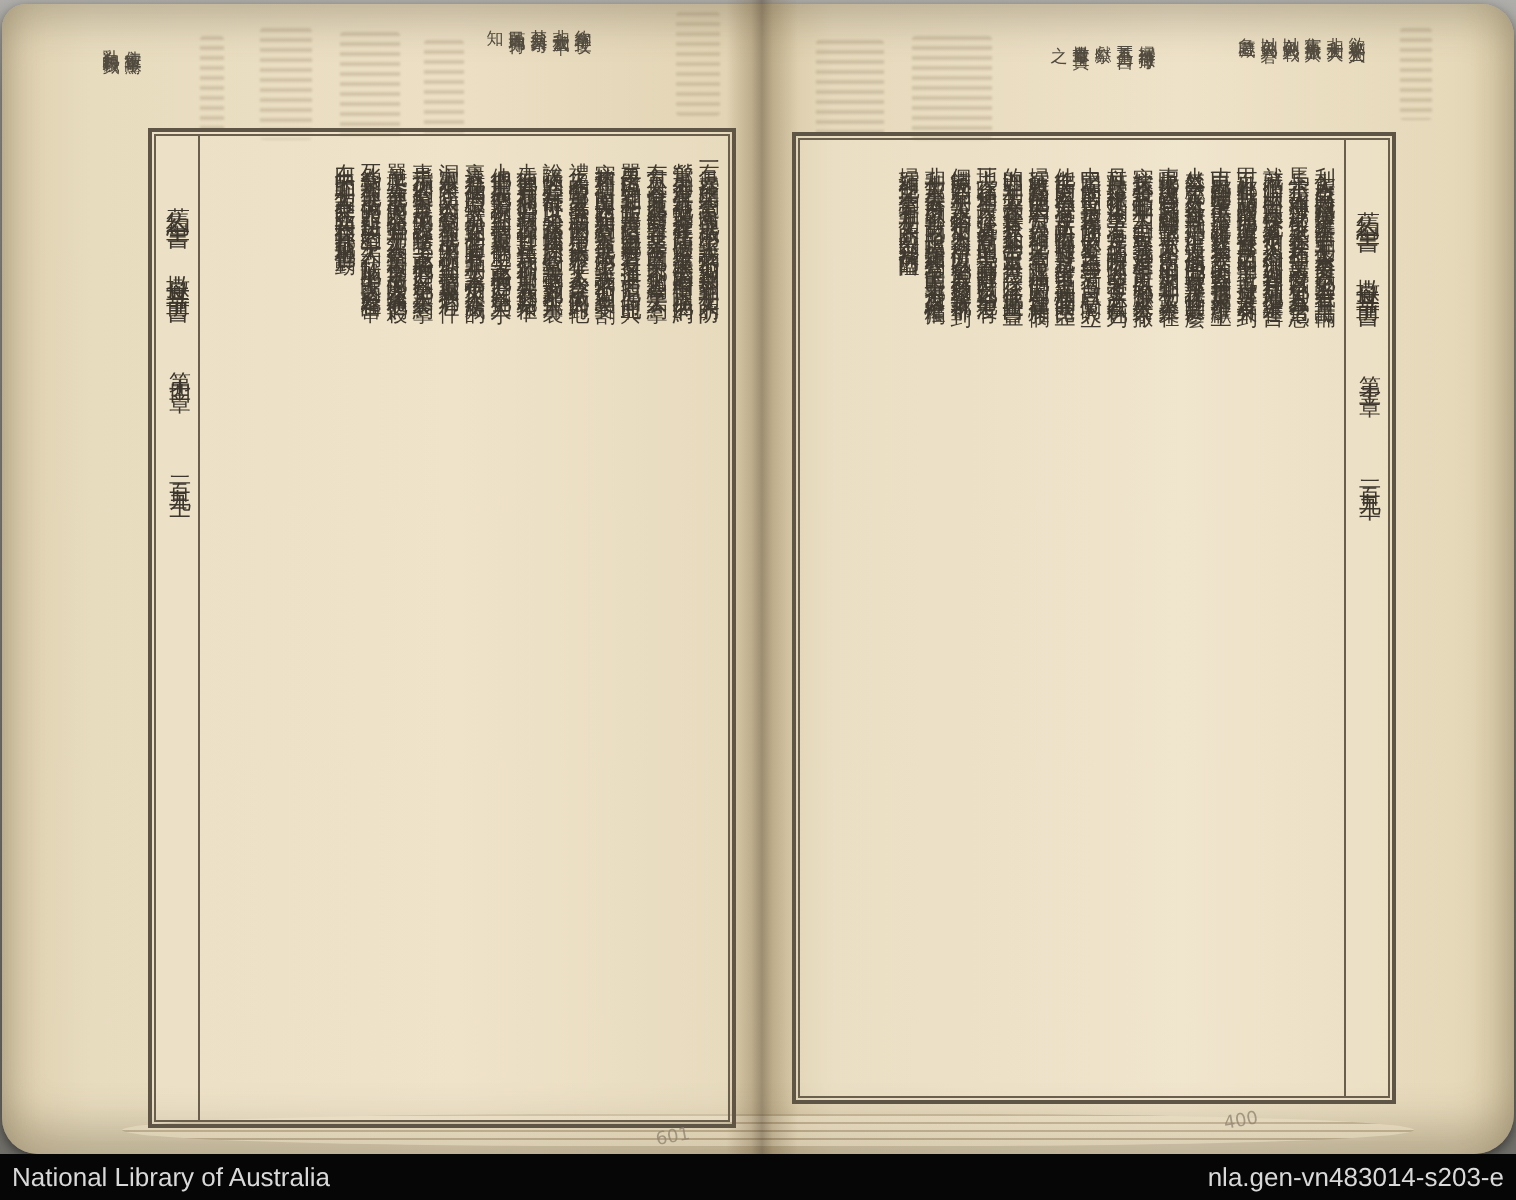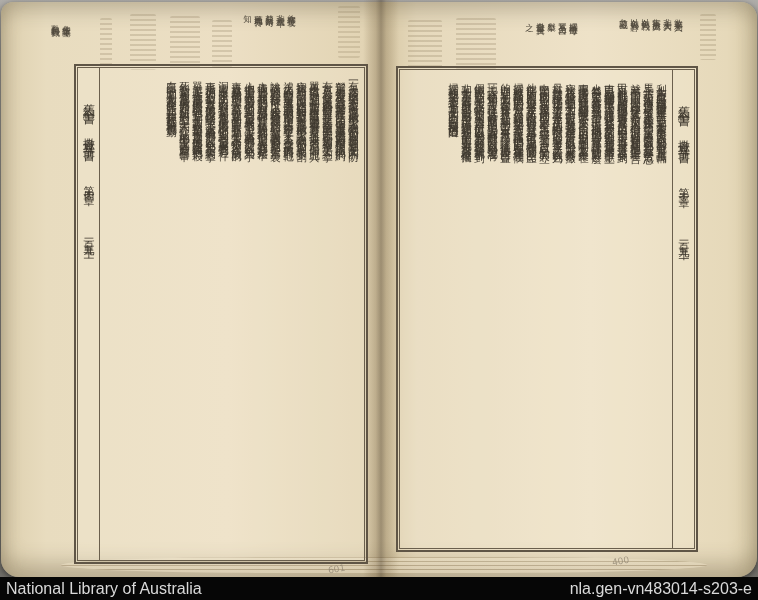--- a/index.html
+++ b/index.html
@@ -32,21 +32,21 @@
   .col{writing-mode:vertical-rl;text-orientation:upright;width:13px;flex:0 0 13px;font-size:10.5px;line-height:13px;letter-spacing:2px;color:#3f392f;}
   
   .notes{position:absolute;display:flex;flex-direction:row-reverse;justify-content:flex-start;}
   .note-col{writing-mode:vertical-rl;text-orientation:upright;width:11px;flex:0 0 11px;font-size:8.5px;line-height:10px;letter-spacing:1px;color:#514a3e;}
   
   .smudge{position:absolute;background:repeating-linear-gradient(180deg,rgba(125,108,78,.22) 0 2px,rgba(0,0,0,0) 2px 5px);filter:blur(.4px);border-radius:2px;}
   
   .pencil{position:absolute;font-family:"DejaVu Sans",sans-serif;font-size:9px;color:#8d8270;opacity:.75;transform:rotate(-10deg);}
   
   .bottom-bar{position:absolute;left:0;right:0;bottom:0;height:23px;background:#060606;color:#d9d9d9;
-    font-family:"Liberation Sans","DejaVu Sans",sans-serif;font-size:16px;display:flex;align-items:center;justify-content:space-between;padding:0 6px;box-sizing:border-box;}
+    font-family:"Liberation Sans","DejaVu Sans",sans-serif;font-size:13px;display:flex;align-items:center;justify-content:space-between;padding:0 6px;box-sizing:border-box;}
 </style>
 </head>
 <body>
 
 <div class="stage">
 
   <div class="paper">
     <div class="edge-stack"></div>
   </div>
 

